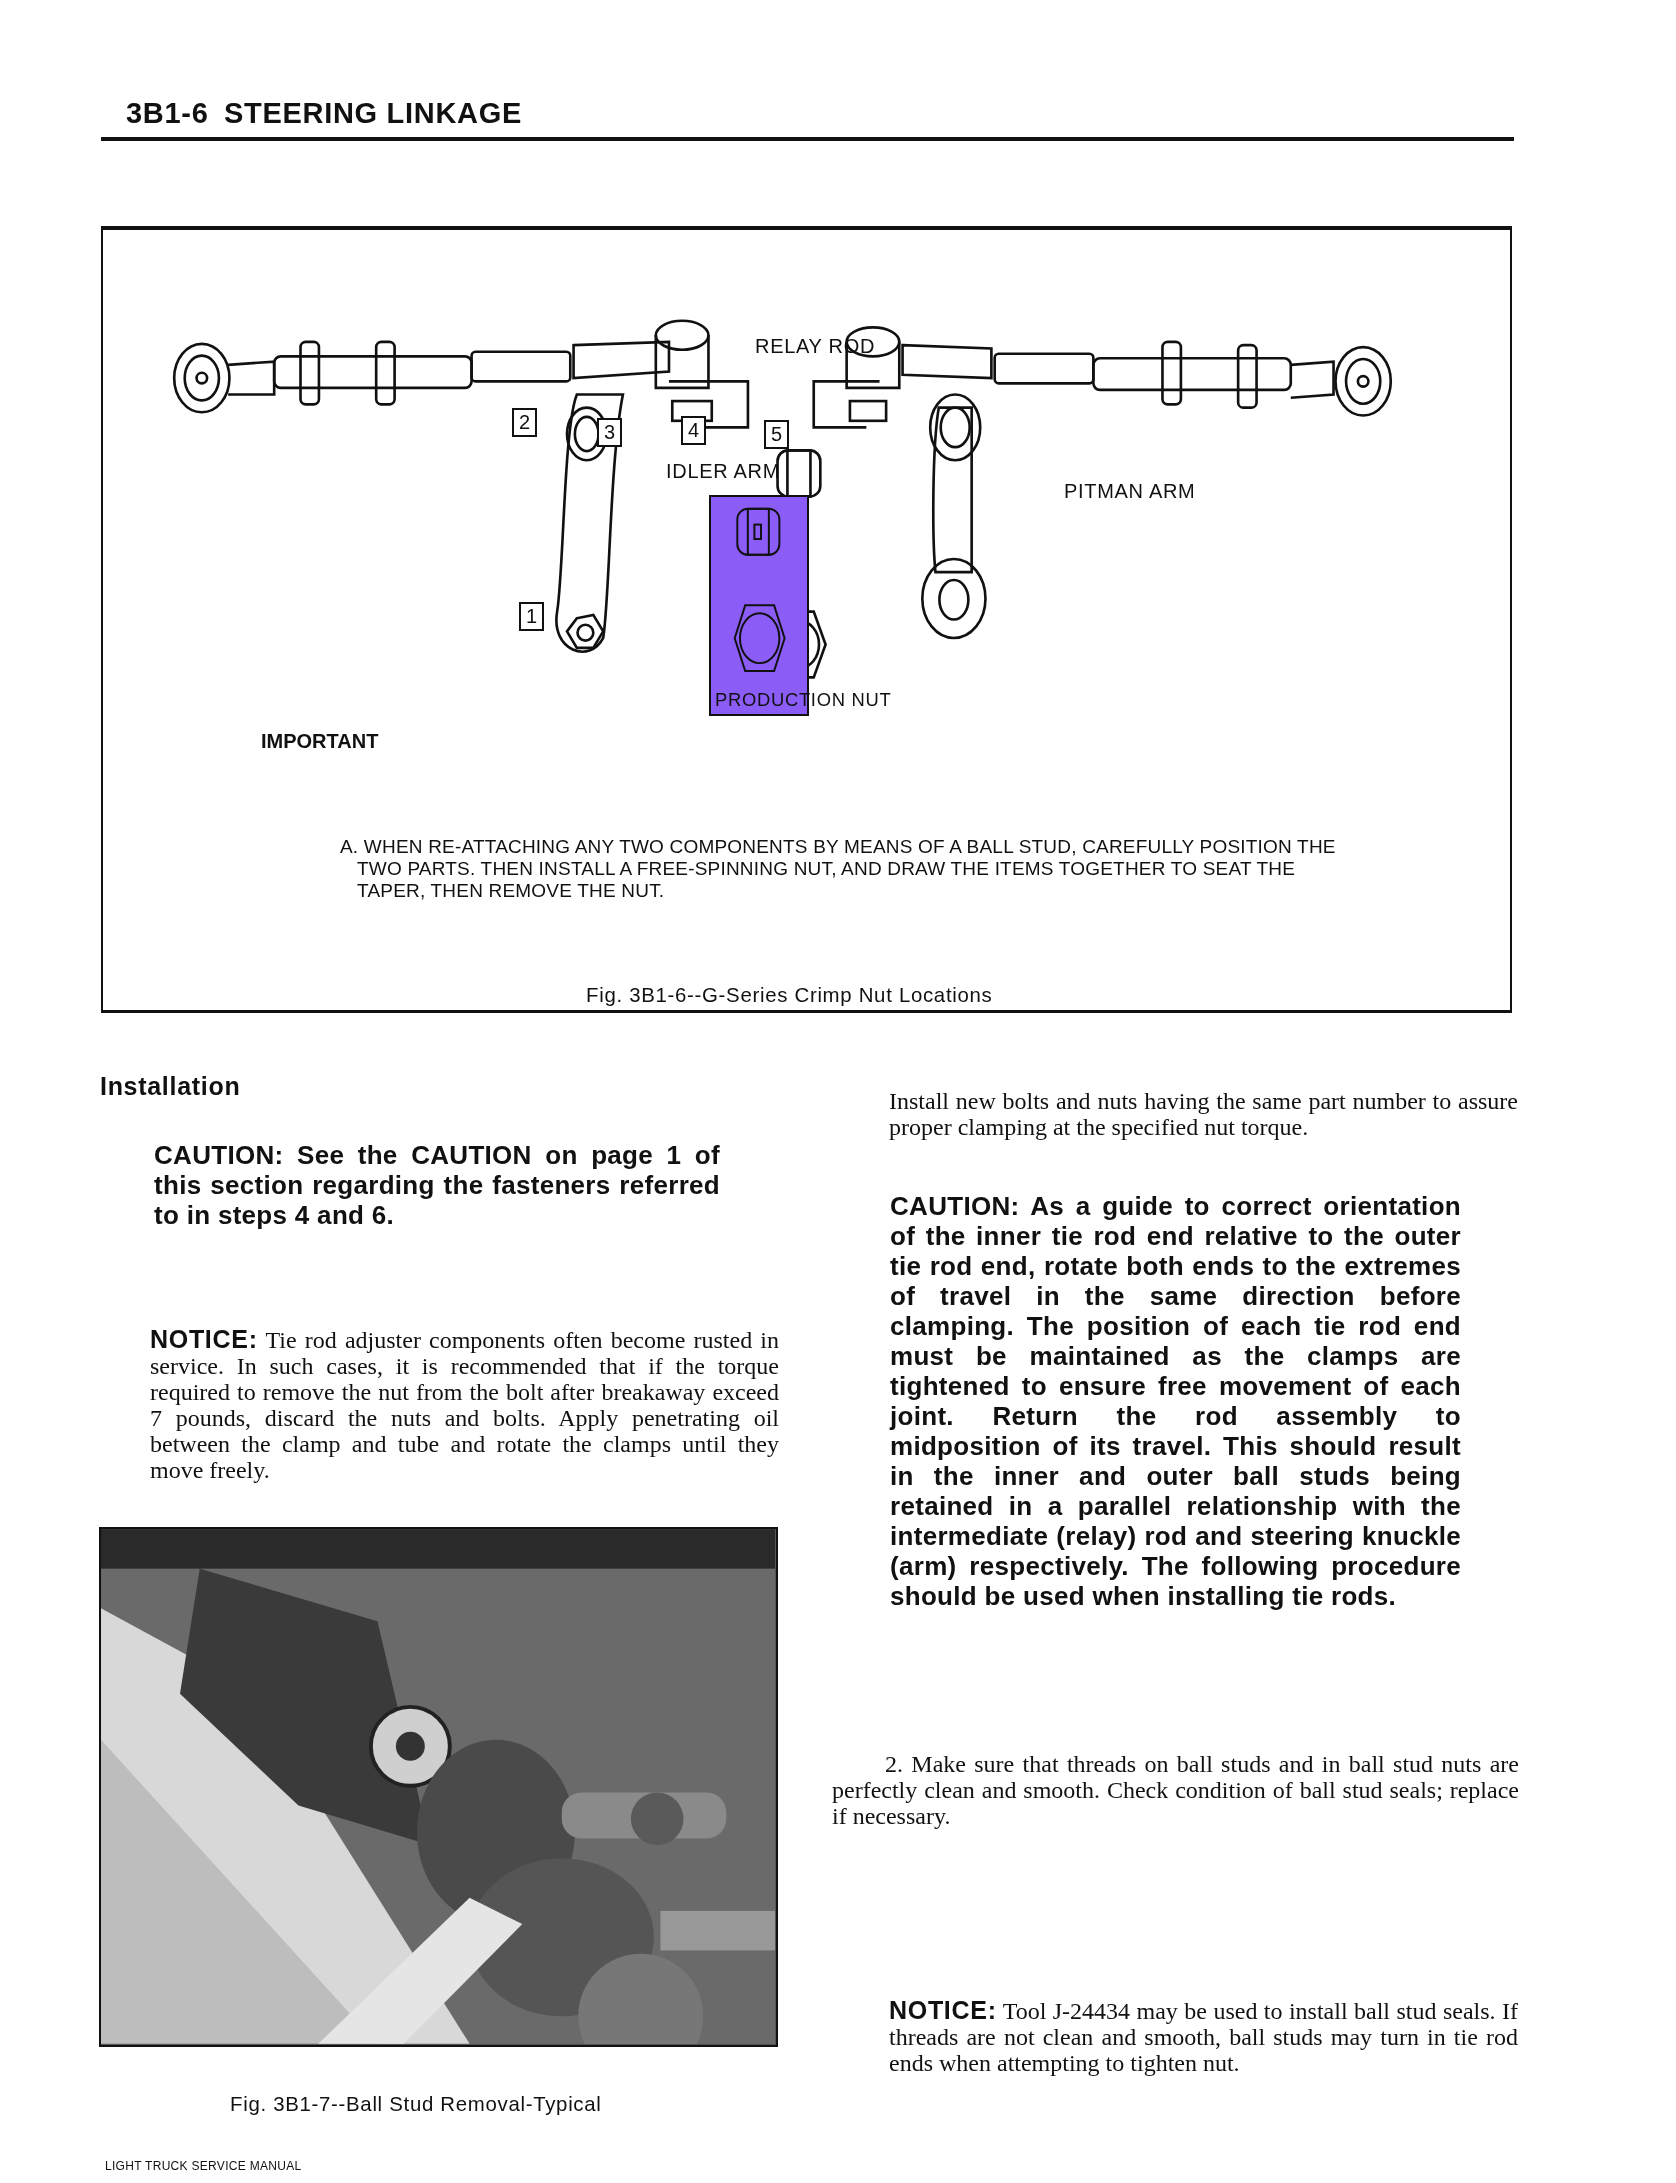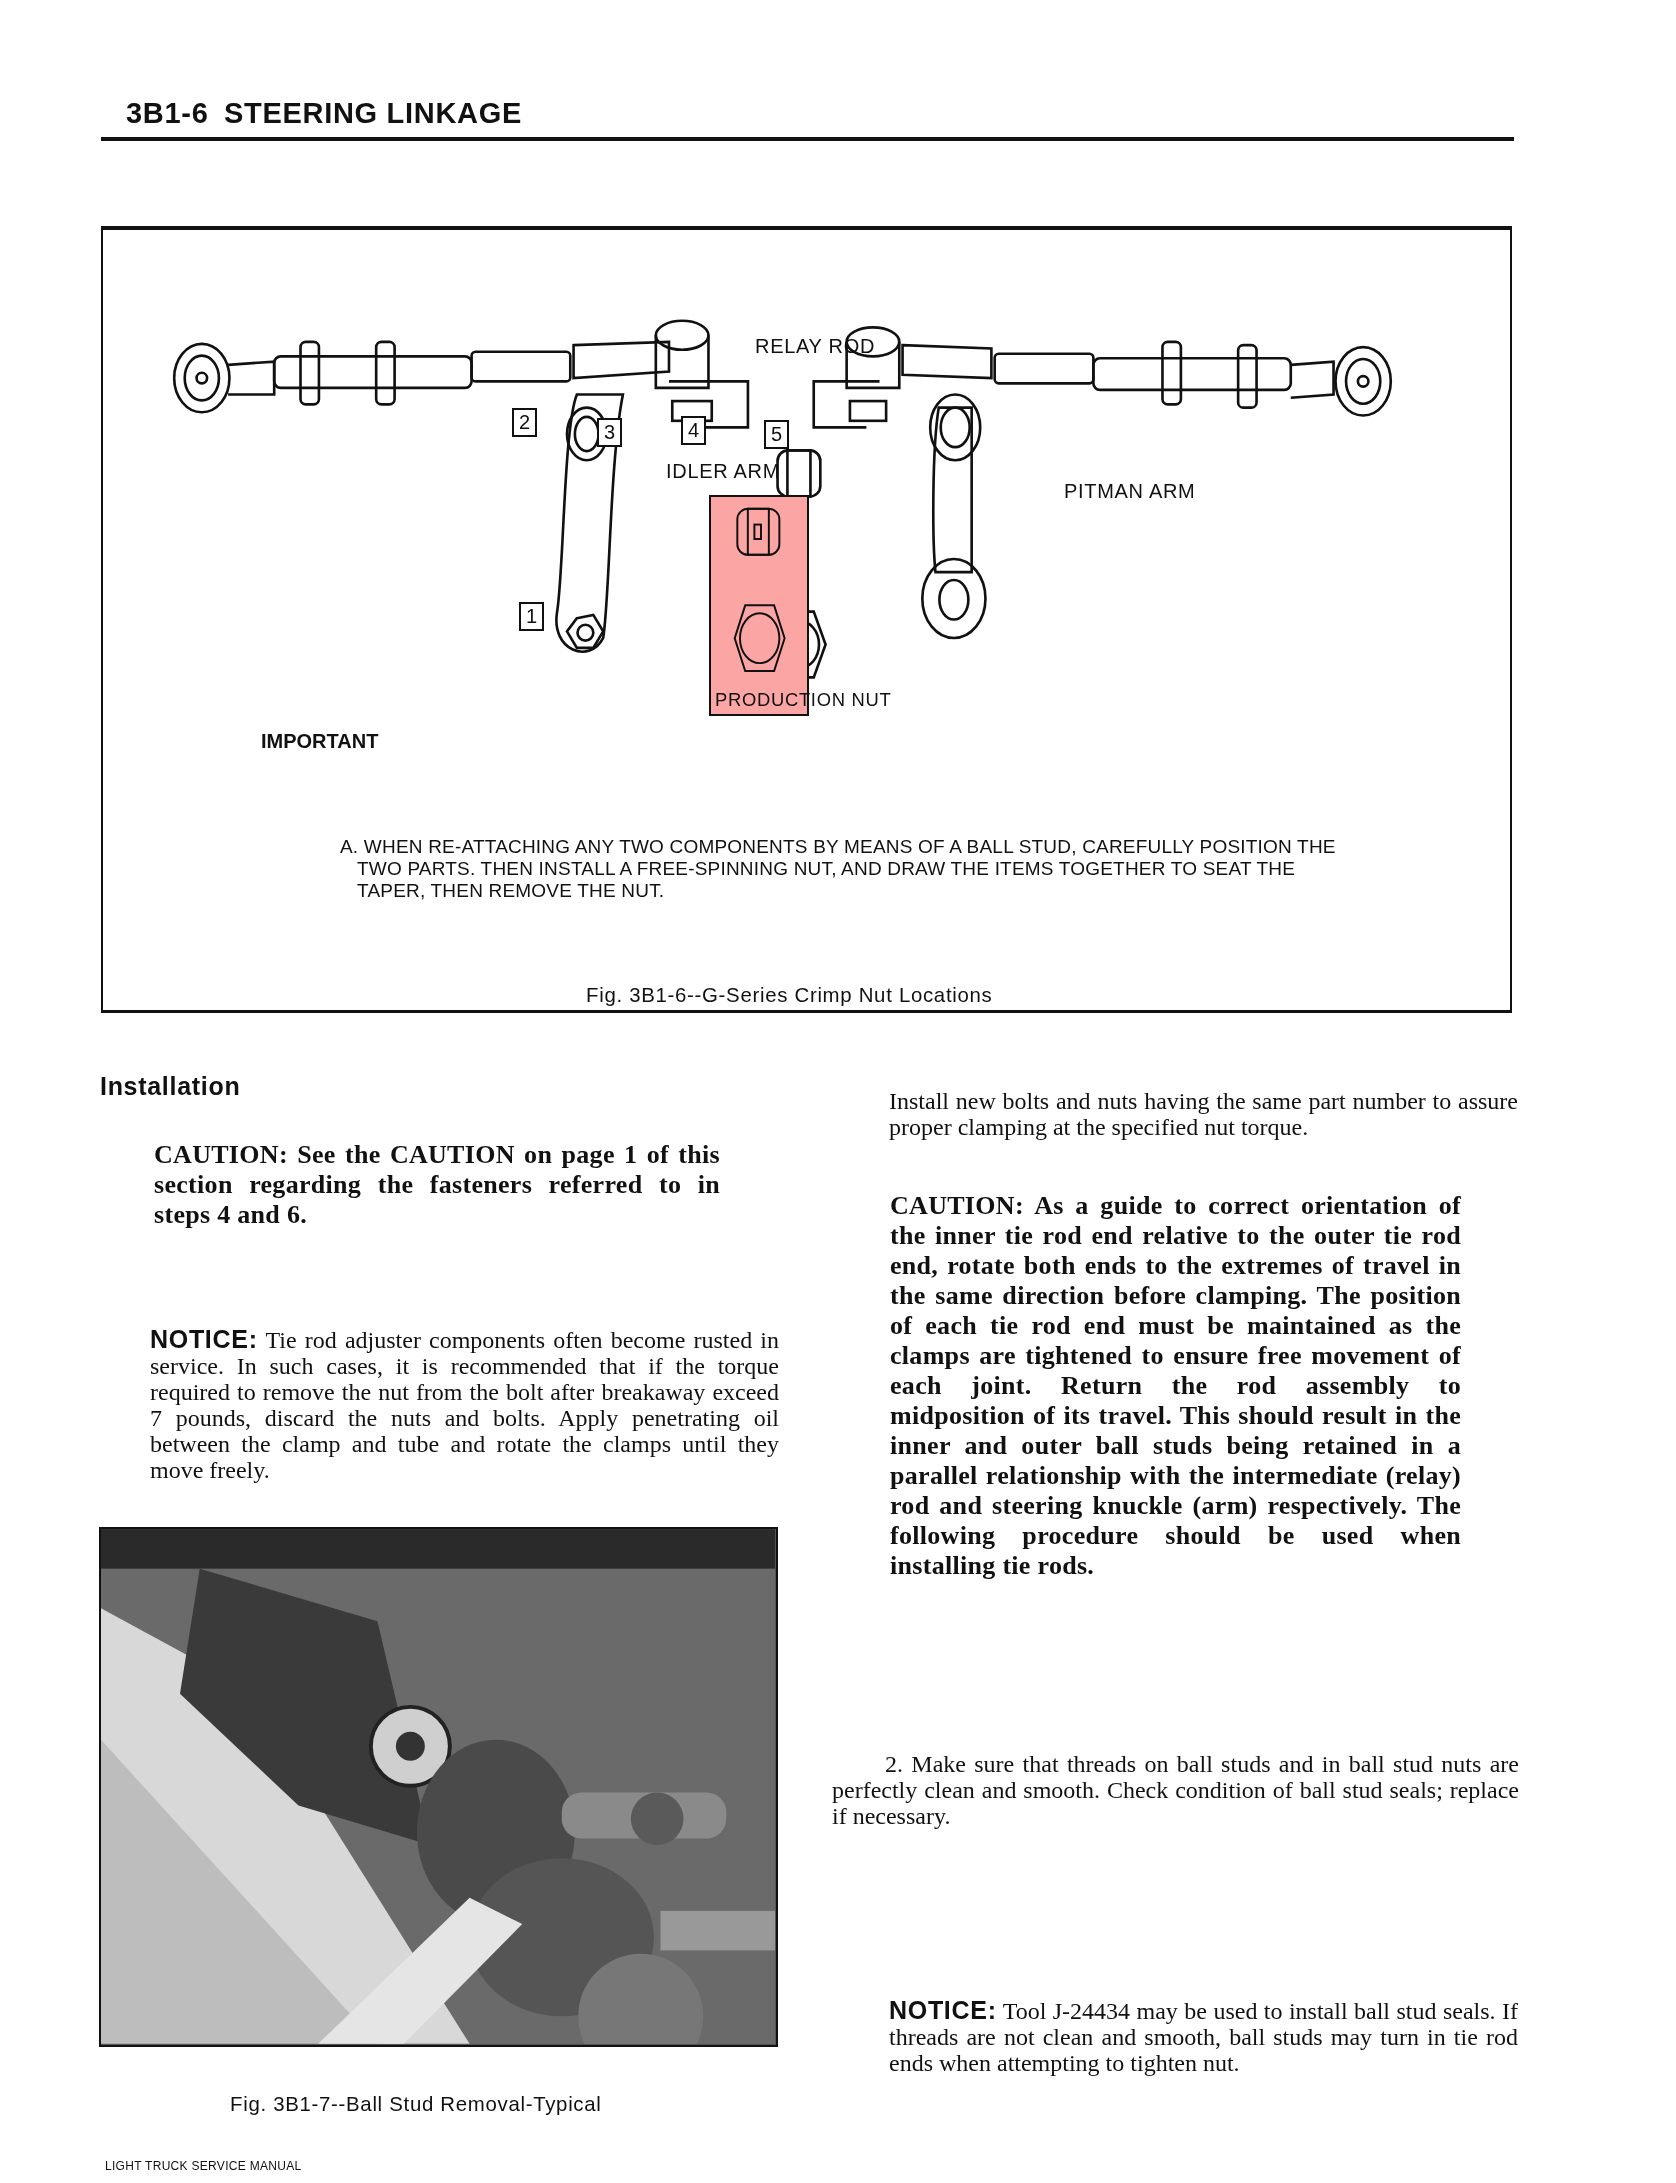--- a/index.html
+++ b/index.html
@@ -5,26 +5,26 @@
   html, body { margin:0; padding:0; background:#fff; }
   body { width:1676px; height:2183px; position:relative; overflow:hidden; color:#111; font-family:"Liberation Sans", sans-serif; }
   .abs { position:absolute; }
   .header-num, .header-title { font-weight:bold; font-size:29px; letter-spacing:0.7px; top:97px; }
   .header-num { left:110px;margin-left:16px; }
   .header-title { left:224px; }
   .header-rule { left:101px; top:137px; width:1413px; height:4px; background:#111; }
   .fig-box { left:101px; top:178px; width:1411px; height:787px; border:2px solid #111; border-top-width:4px; border-bottom-width:3.3px; box-sizing:border-box;margin-top:48px; }
   .diag-label { font-size:20px; letter-spacing:0.7px; }
   .callout { width:25px; height:29px; border:2px solid #111; box-sizing:border-box; font-size:20px; text-align:center; line-height:25px; background:#fff; }
-  .prod-box { border:2px solid #111; box-sizing:border-box; background:#fca5a5; }
+  .prod-box { border:2px solid #111; box-sizing:border-box; background:#8b5cf6; }
   .important-head { font-weight:bold; font-size:20px; }
   .imp-text { font-size:19px; line-height:22px; letter-spacing:0.2px; }
   .caption { font-size:20.4px; letter-spacing:0.7px; }
   .section-head { font-size:25px; font-weight:bold; letter-spacing:0.7px; }
-  .caution { font-weight:bold; font-size:26px; line-height:30px; text-align:justify; letter-spacing:0.3px;font-family:Liberation Serif, serif; }
+  .caution { font-weight:bold; font-size:26px; line-height:30px; text-align:justify; letter-spacing:0.3px; }
   .serif { font-family:"Liberation Serif", serif; font-size:24px; line-height:26px; text-align:justify;margin-top:36px; }
   .notice-label { font-family:"Liberation Sans", sans-serif; font-weight:bold; font-size:25px; letter-spacing:0.7px; }
   .photo { left:99px; top:1527px; width:679px; height:520px; border:2.6px solid #111; box-sizing:border-box; overflow:hidden; background:#555; }
   .footer { font-size:12px; letter-spacing:0.3px; }
   .step { text-indent:53px; margin:0 0 5.3px 0; }
 </style>
 </head>
 <body>
 
 <div class="abs header-num">3B1-6</div>

